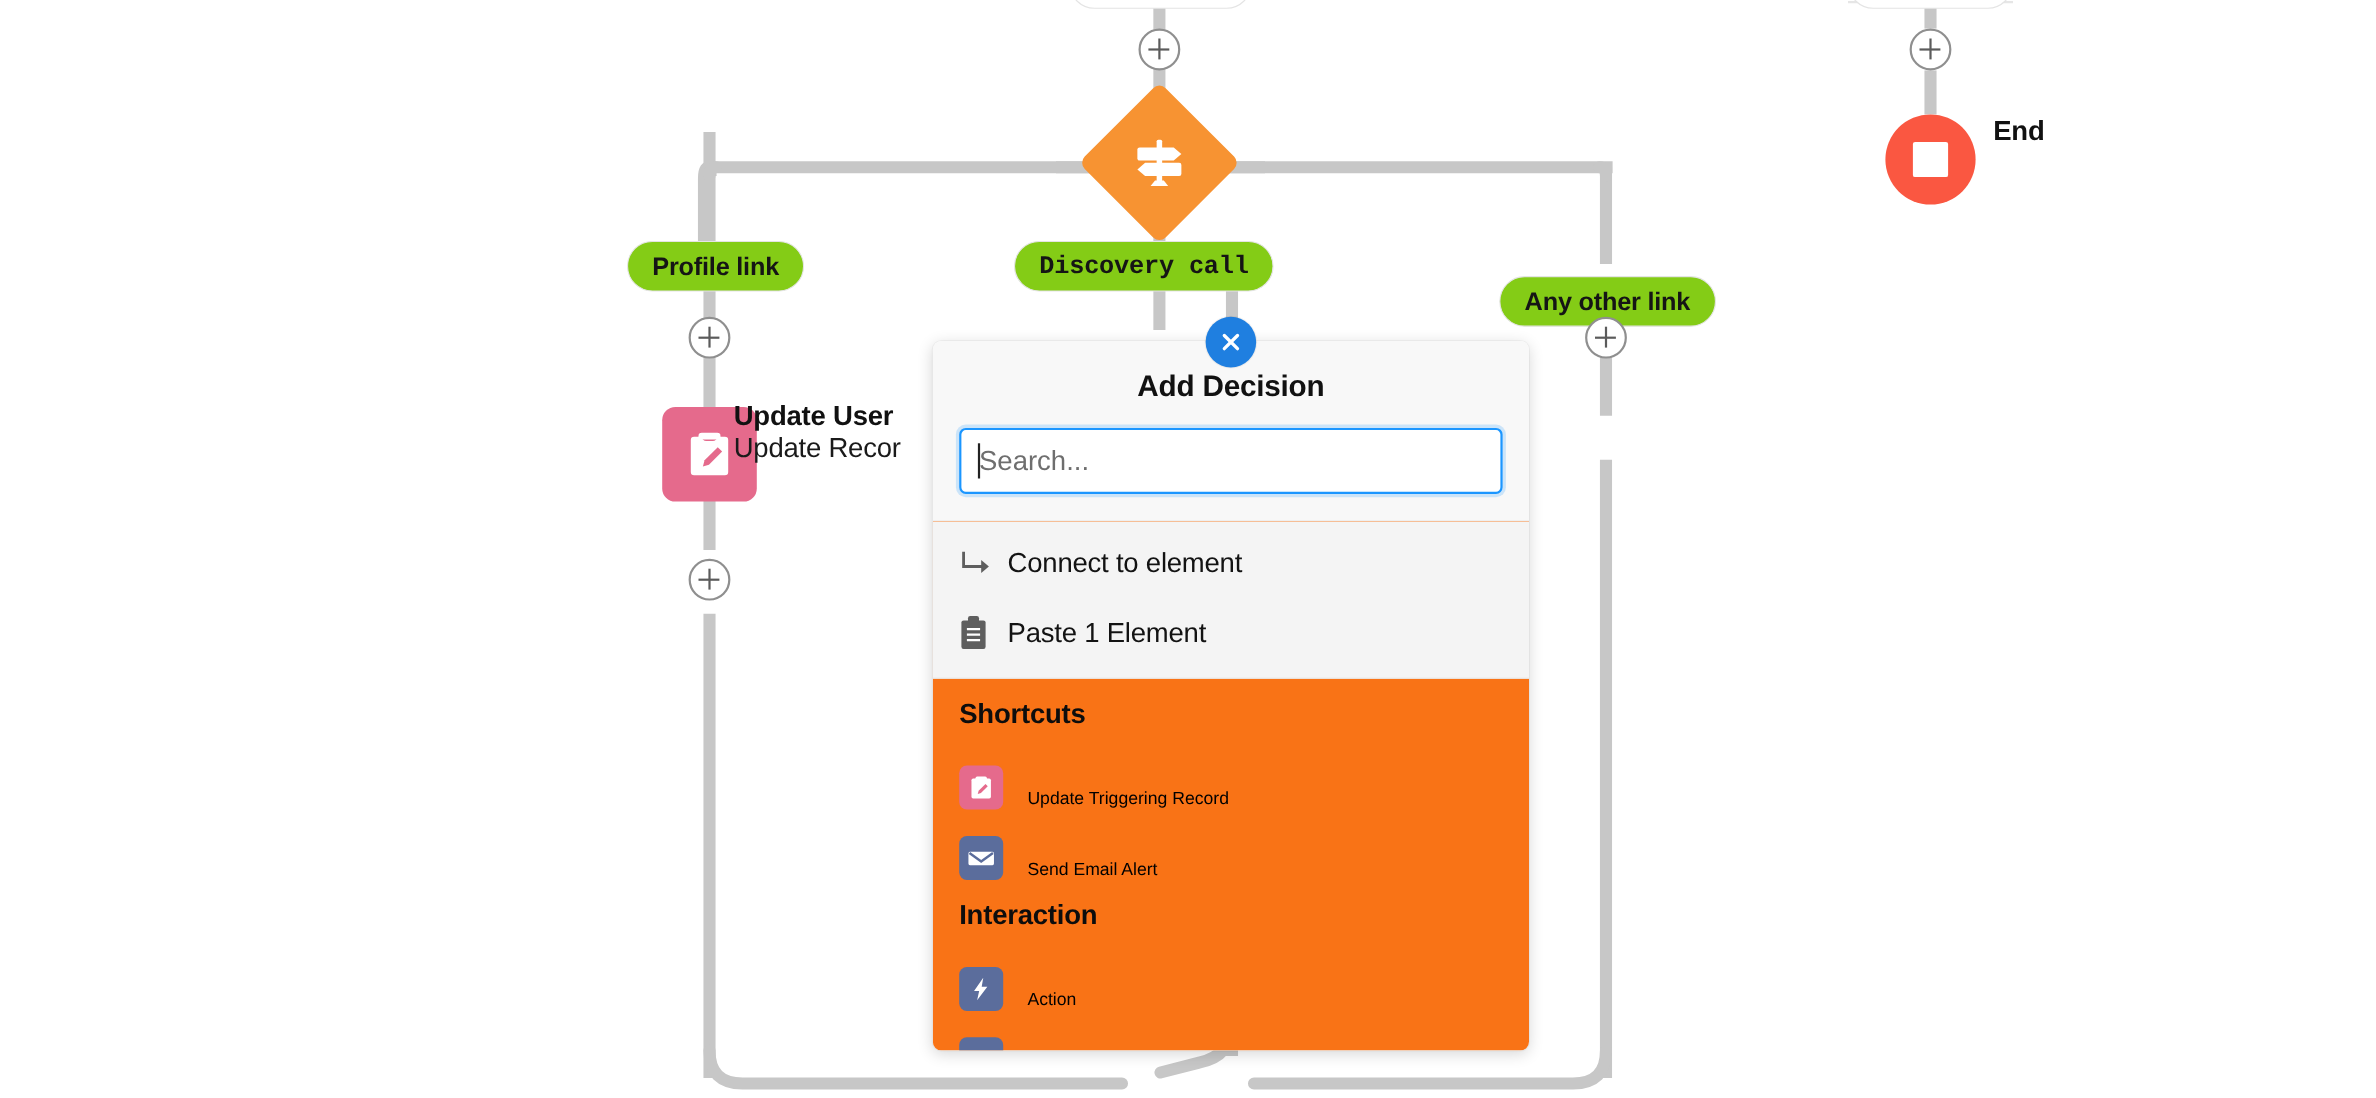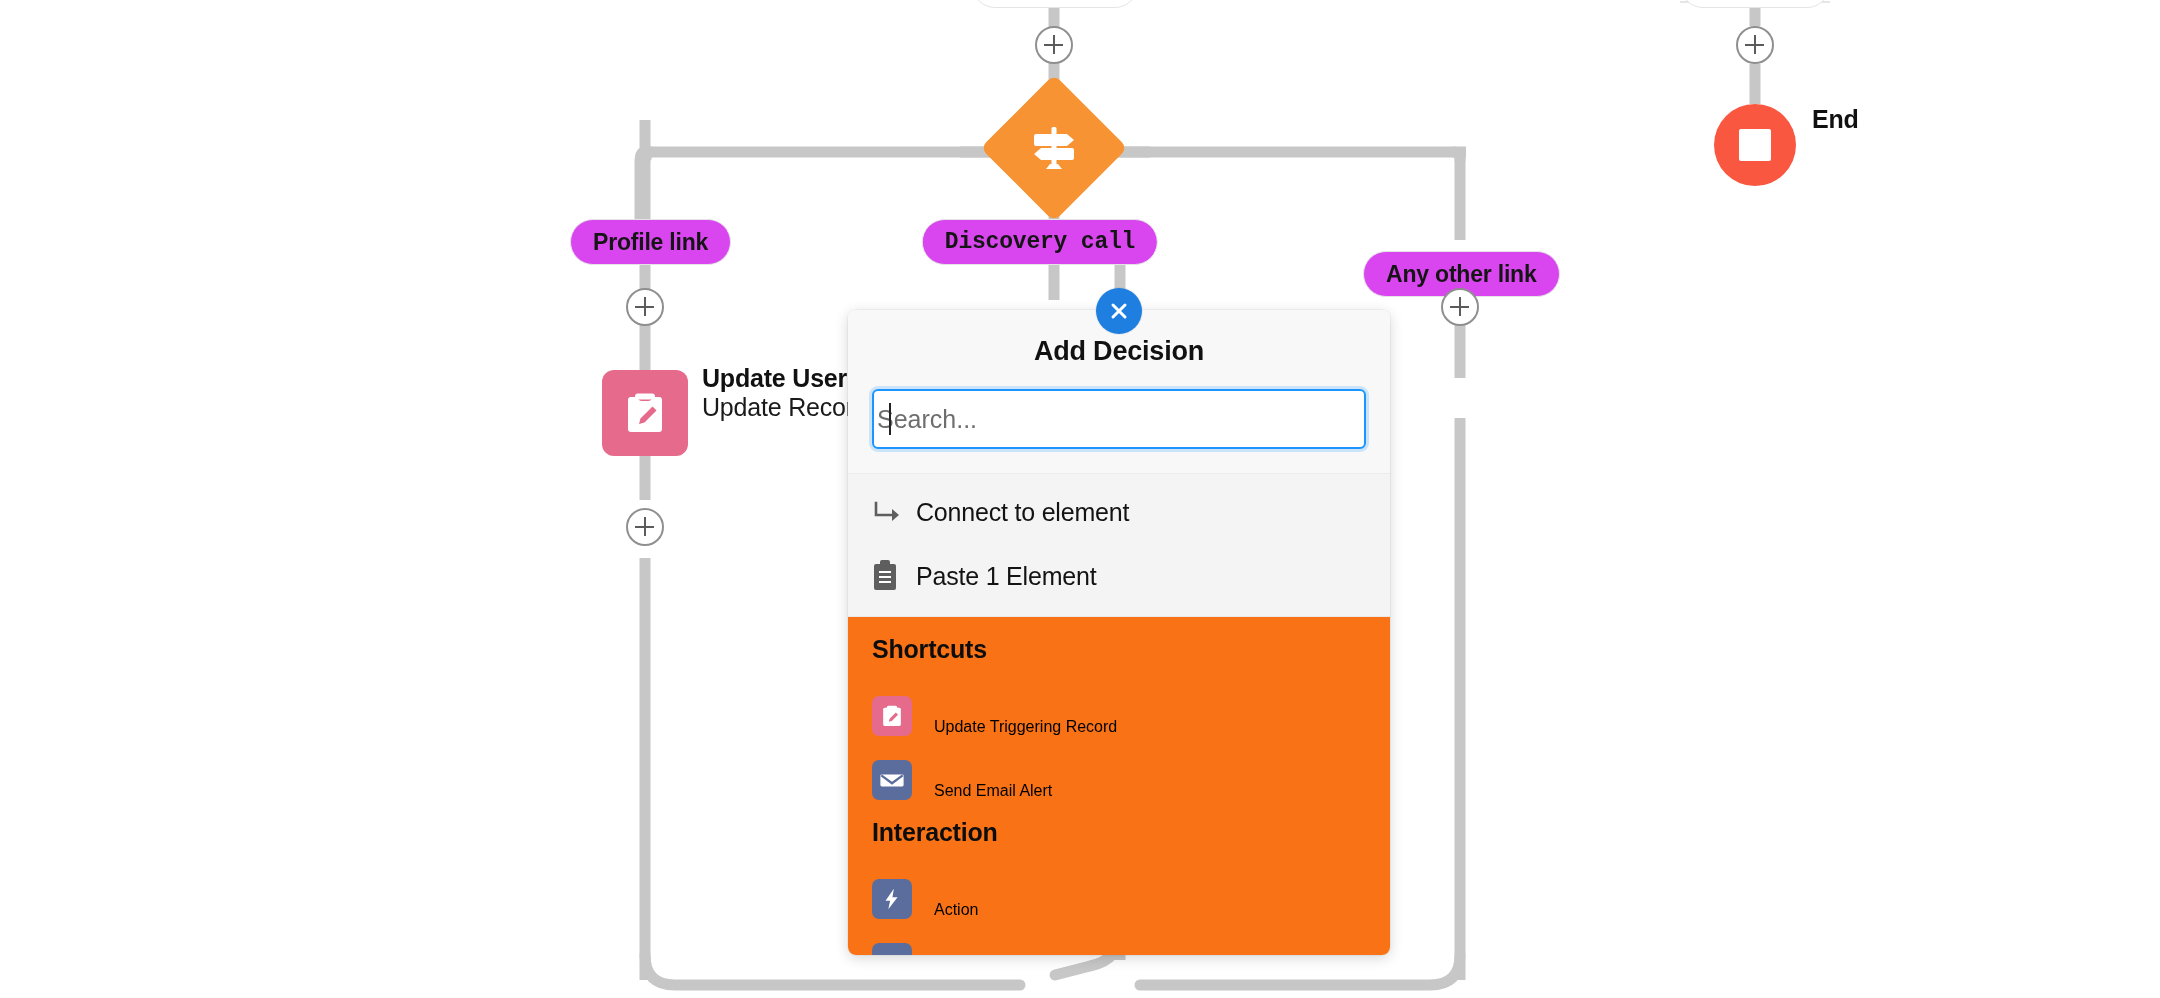--- a/index.html
+++ b/index.html
@@ -86,21 +86,21 @@
     color: #1a1a1a;
     white-space: nowrap;
     letter-spacing: -0.2px;
   }
 
   
   .branch-pill {
     position: absolute;
     height: 46px;
     border: 1px solid #e4e4e4;
-    background: #d946ef;
+    background: #84cc16;
     border-radius: 23px;
     display: flex;
     align-items: center;
     justify-content: center;
     padding: 0 22px;
     font-size: 23px;
     font-weight: bold;
     color: #151515;
     white-space: nowrap;
     box-sizing: border-box;
@@ -196,21 +196,21 @@
   #search-input {
     width: 100%;
     height: 60px;
     box-sizing: border-box;
     border: 2px solid #1b96ff;
     border-radius: 6px;
     background: #ffffff;
     font-size: 25px;
     font-family: "Liberation Sans", sans-serif;
     color: #c2410c;
-    padding: 0 3px;
+    padding: 0 16px;
     outline: none;
     box-shadow: 0 0 0 3px rgba(27,150,255,0.20);
   }
   #search-input::placeholder {
     color: #6e6e6e;
     opacity: 1;
   }
   #caret {
     position: absolute;
     left: 17px;
@@ -394,21 +394,21 @@
         </g>
         <g fill="#e56a8c">
           <path d="M18 5.5 h14 a3 3 0 0 1 0 6 h-14 a3 3 0 0 1 0 -6 z" fill="#ffffff"></path>
         </g>
         <g>
           <path d="M32.5 18.5 l4 4 l-12 12 l-5.5 1.5 l1.5 -5.5 z" fill="#e56a8c"></path>
         </g>
       </svg>
     </div>
   </div>
-  <div class="node" style="left:702px; top:364px;">
+  <div class="node" style="left:667px; top:364px;">
     <div class="node-label-title">Update User</div>
     <div class="node-label-sub">Update Recor</div>
   </div>
 
   <div id="close-btn" style="left:1096px; top:288px;">
     <svg width="22" height="22" viewBox="0 0 22 22">
       <g stroke="#ffffff" stroke-width="3" stroke-linecap="round">
         <path d="M5 5 L17 17"></path>
         <path d="M17 5 L5 17"></path>
       </g>

